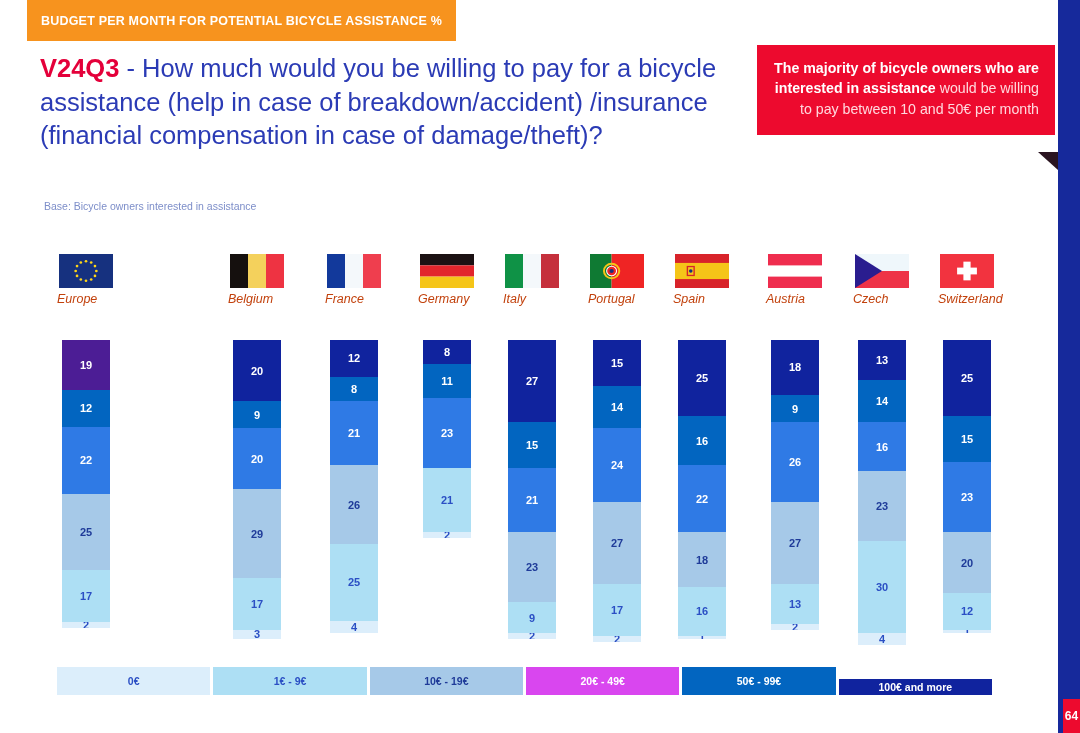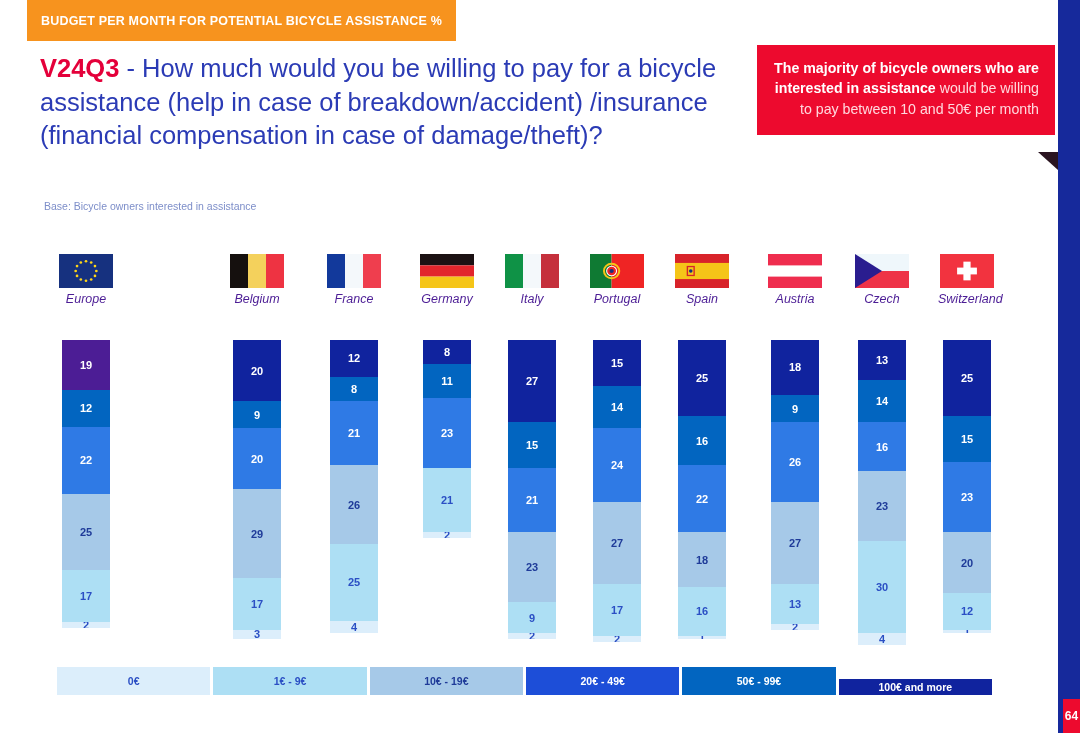--- a/index.html
+++ b/index.html
@@ -111,24 +111,24 @@
     display: flex;
     align-items: center;
     justify-content: center;
   }
   .flag {
     width: 54px;
     height: 34px;
     display: block;
   }
   .country-label {
-    text-align: center;
+    text-align: left;
     font-size: 12.5px;
     font-style: italic;
-    color: #4c1d95;
+    color: #c2410c;
     margin-top: 2px;
     white-space: nowrap;
   }
   .bar {
     position: absolute;
     top: 88px;
     left: 50%;
     transform: translateX(-50%);
     width: 48px;
     height: 305px;
@@ -395,18 +395,18 @@
         <div class="seg" style="height: 36.6px; background: rgb(173, 223, 244); color: rgb(43, 79, 196);">12</div>
         <div class="seg" style="height: 3.05px; background: rgb(220, 238, 251); color: rgb(43, 79, 196);">1</div>
       </div>
     </div>
   </div>
 
 <div id="legend">
     <div class="legend-item" style="background: rgb(220, 238, 251); color: rgb(43, 79, 196);">0€</div>
     <div class="legend-item" style="background: rgb(173, 223, 244); color: rgb(43, 79, 196);">1€ - 9€</div>
     <div class="legend-item" style="background: rgb(166, 201, 232); color: rgb(31, 59, 153);">10€ - 19€</div>
-    <div class="legend-item" style="background: #1d4ed8; color: rgb(255, 255, 255);">20€ - 49€</div>
+    <div class="legend-item" style="background: #d946ef; color: rgb(255, 255, 255);">20€ - 49€</div>
     <div class="legend-item" style="background: rgb(2, 101, 192); color: rgb(255, 255, 255);">50€ - 99€</div>
     <div class="legend-item" style="background: rgb(16, 35, 158); color: rgb(255, 255, 255);">100€ and more</div>
   </div>
 
 <div id="page-badge">64</div>
 
 </body></html>

